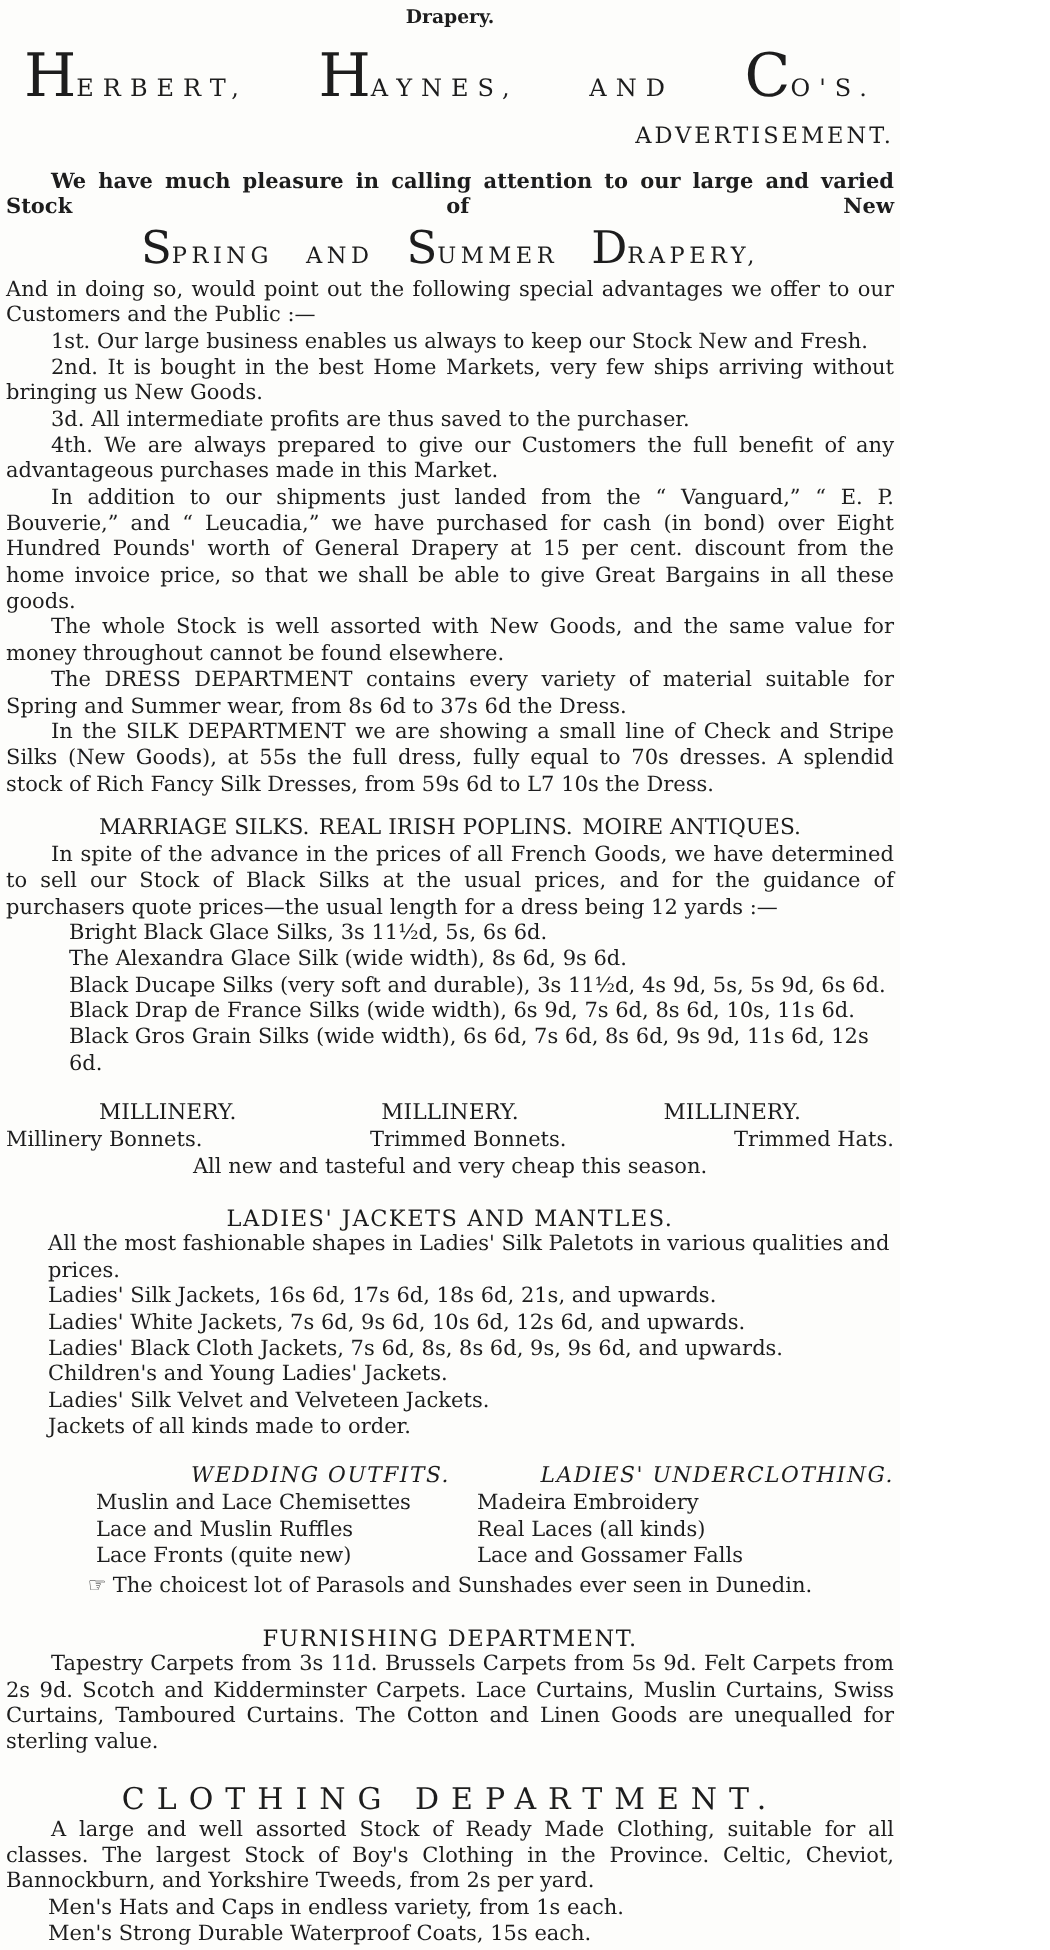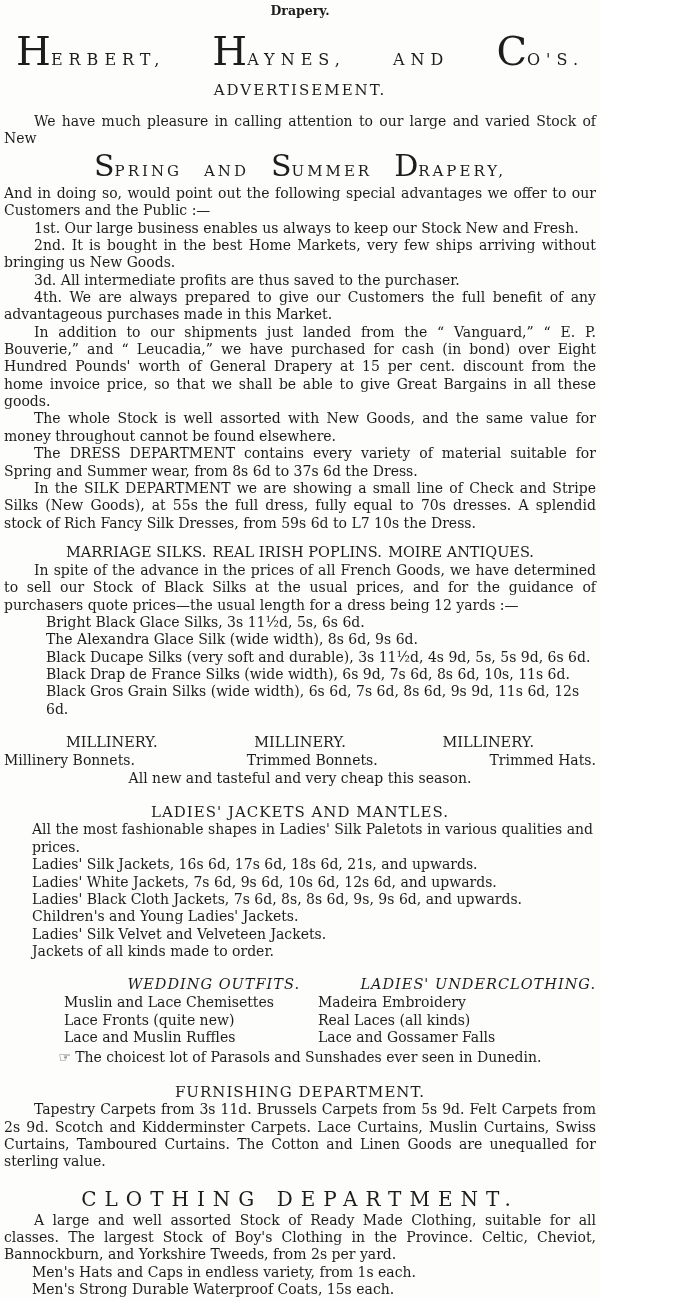--- a/index.html
+++ b/index.html
@@ -14,25 +14,25 @@
     line-height:1.24;
     overflow:hidden;
     padding:2px 4px 0 4px;
   }
   .top-label { text-align:center; font-weight:bold; font-size:12.5px; margin-top:1px; }
 
   .masthead { display:flex; justify-content:space-between; align-items:baseline; padding:0 12px; margin-top:12px; line-height:1; }
   .masthead .cap { font-size:40px; }
   .masthead .rest { font-size:16px; letter-spacing:6px; }
 
-  .advertisement { text-align:center; font-size:15px; letter-spacing:2px; margin:10px 0 14px 0; }
+  .advertisement { text-align:right; font-size:15px; letter-spacing:2px; margin:10px 0 14px 0; }
 
   p.body { text-align:justify; }
   p.indent { text-indent:30px; }
-  p.lead { text-indent:30px; text-align:justify; text-align-last:justify; }
+  p.lead { text-indent:30px; text-align:justify; text-align-last:justify;font-weight:bold; }
 
   .banner { display:flex; justify-content:center; align-items:baseline; gap:22px; line-height:1; margin:3px 0 4px 0; }
   .banner .cap { font-size:30px; }
   .banner .rest { font-size:15px; letter-spacing:3px; }
 
   .silk-headings { display:flex; justify-content:space-between; padding:0 62px; margin-top:12px; font-size:14.5px; }
   .price-item { margin-left:42px; }
 
   .mill-headings { display:flex; justify-content:space-between; width:468px; margin:16px auto 0 auto; font-size:14.5px; }
   .mill-cols { display:flex; justify-content:space-between; }
@@ -124,22 +124,22 @@
   <p class="item-line">Ladies' White Jackets, 7s 6d, 9s 6d, 10s 6d, 12s 6d, and upwards.</p>
   <p class="item-line">Ladies' Black Cloth Jackets, 7s 6d, 8s, 8s 6d, 9s, 9s 6d, and upwards.</p>
   <p class="item-line">Children's and Young Ladies' Jackets.</p>
   <p class="item-line">Ladies' Silk Velvet and Velveteen Jackets.</p>
   <p class="item-line">Jackets of all kinds made to order.</p>
 
   <div class="outfits">
     <div class="out-col left">
       <div class="col-title">WEDDING OUTFITS.</div>
       <p class="out-item">Muslin and Lace Chemisettes</p>
+      <p class="out-item">Lace and Muslin Ruffles</p>
       <p class="out-item">Lace Fronts (quite new)</p>
-      <p class="out-item">Lace and Muslin Ruffles</p>
     </div>
     <div class="out-col right">
       <div class="col-title">LADIES' UNDERCLOTHING.</div>
       <p class="out-item">Madeira Embroidery</p>
       <p class="out-item">Real Laces (all kinds)</p>
       <p class="out-item">Lace and Gossamer Falls</p>
     </div>
   </div>
 
   <p class="note"><span class="hand">☞</span><span>The choicest lot of Parasols and Sunshades ever seen in Dunedin.</span></p>

